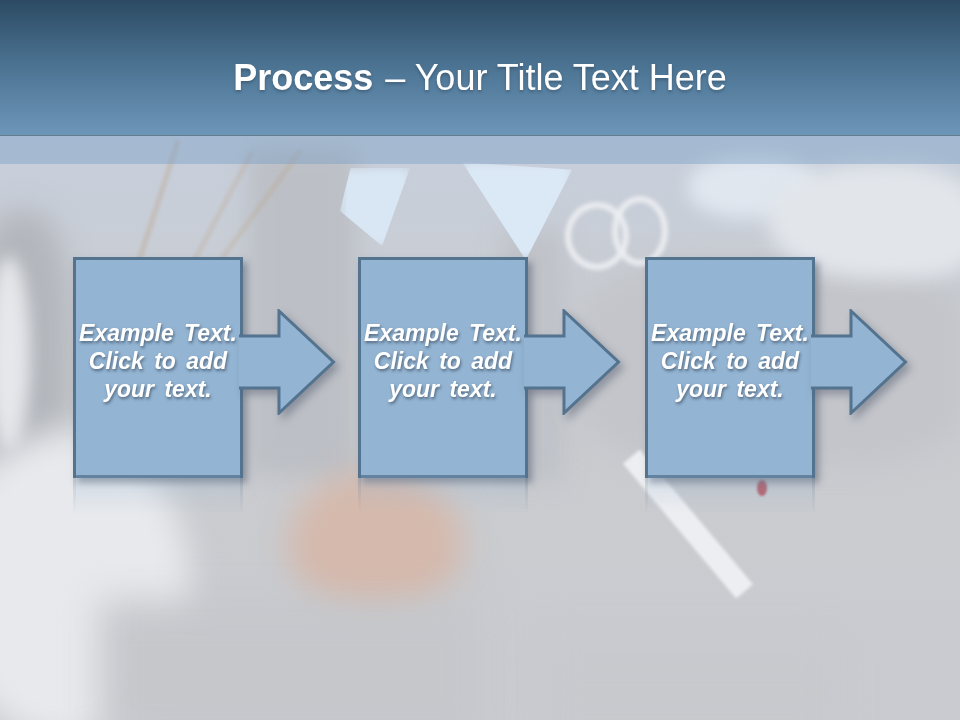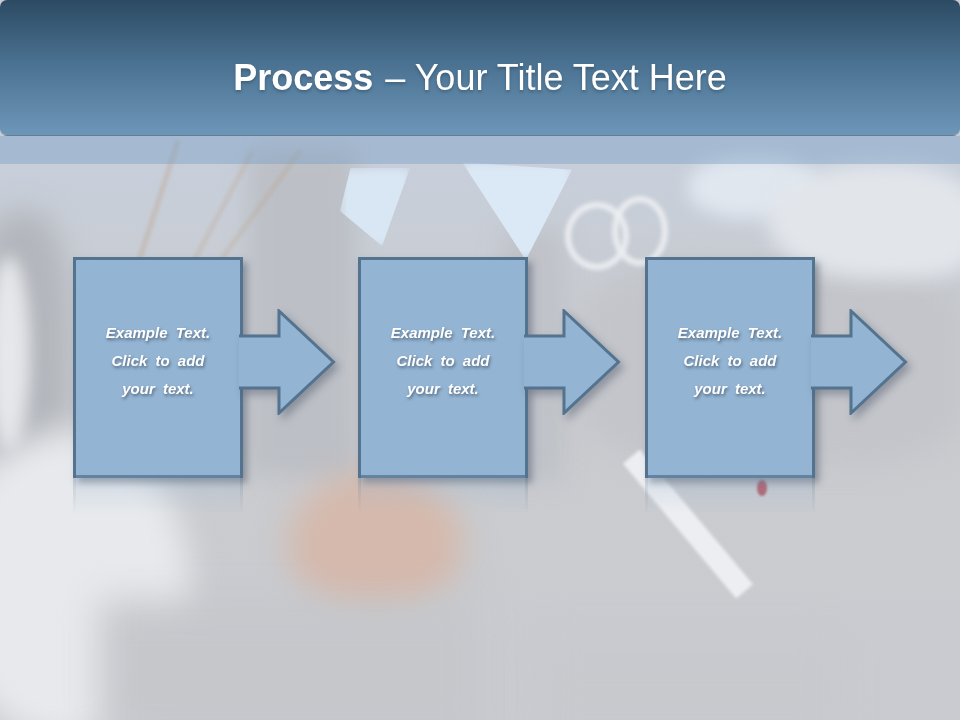--- a/index.html
+++ b/index.html
@@ -43,36 +43,36 @@
           transform:rotate(-40deg); filter:blur(1.5px); }
   .botdark1 { left:100px; top:465px; width:380px; height:140px; background:#c5c7cb; filter:blur(18px); }
   .botdark2 { left:540px; top:505px; width:300px; height:100px; background:#c7c9cd; filter:blur(18px); }
 
   
   #band { position:absolute; left:0; top:136px; width:960px; height:28px;
           background:var(--band, rgba(120,158,196,0.42)); }
   #header { position:absolute; left:0; top:0; width:960px; height:136px;
           background:linear-gradient(to bottom, var(--header-top,#2c4a63) 0%, #49708f 45%, var(--header-bottom,#6e96b9) 100%);
           border-bottom:1px solid rgba(255,255,255,0.28);
-          display:flex; align-items:center; justify-content:center; padding-top:20px; box-sizing:border-box;border-radius:7px; }
+          display:flex; align-items:center; justify-content:center; padding-top:20px; box-sizing:border-box; }
   #title { color:var(--title-text,#fff); font-size:36px; line-height:44px; white-space:nowrap;
           text-shadow:0 2px 3px rgba(30,45,60,0.35); }
   #title .bold { font-weight:700; }
   #title .rest { font-weight:400; margin-left:12px; }
 
   
   .unit { position:absolute; top:257px; width:270px; height:208px; }
   .unit1 { left:73px; } .unit2 { left:358px; } .unit3 { left:645px; }
   .pbox { position:absolute; left:0; top:0; width:164px; height:201px;
           background:var(--box-fill,#93b4d2); border:3px solid var(--box-border,#53738f);
           box-shadow:4px 5px 7px rgba(75,85,105,0.5);
           display:flex; flex-direction:column; justify-content:center; align-items:center;
           padding-bottom:14px; box-sizing:content-box; }
   .pbox .line { color:var(--box-text,#fff); font-style:italic; font-weight:600;
-          font-size:15px; line-height:28px; word-spacing:4px; white-space:pre; text-align:center;
+          font-size:23px; line-height:28px; word-spacing:4px; white-space:pre; text-align:center;
           text-shadow:1px 2px 3px rgba(40,55,75,0.6); }
   .arrow { position:absolute; left:166px; top:52px; width:97px; height:106px;
           filter:drop-shadow(4px 5px 4px rgba(75,85,105,0.45)); }
   .arrow polygon { fill:var(--box-fill,#93b4d2); stroke:var(--box-border,#53738f);
           stroke-width:3; stroke-linejoin:miter; }
 
   
   .refl { position:absolute; top:208px; left:0; width:270px; height:56px; overflow:hidden;
           opacity:0.35;
           -webkit-mask-image:linear-gradient(to bottom, rgba(0,0,0,0.9), rgba(0,0,0,0) 88%);

